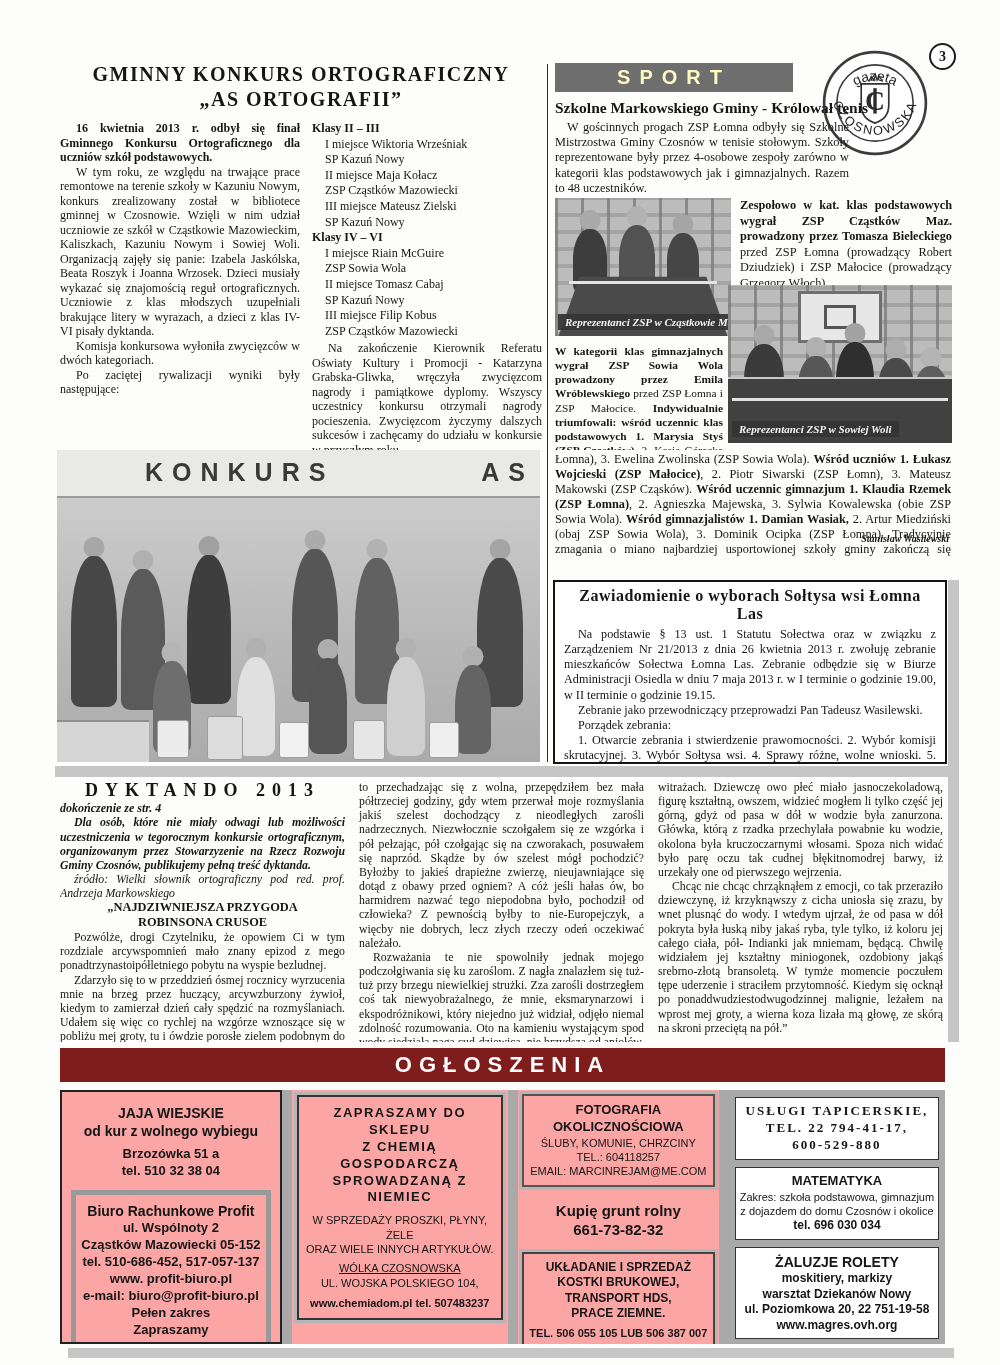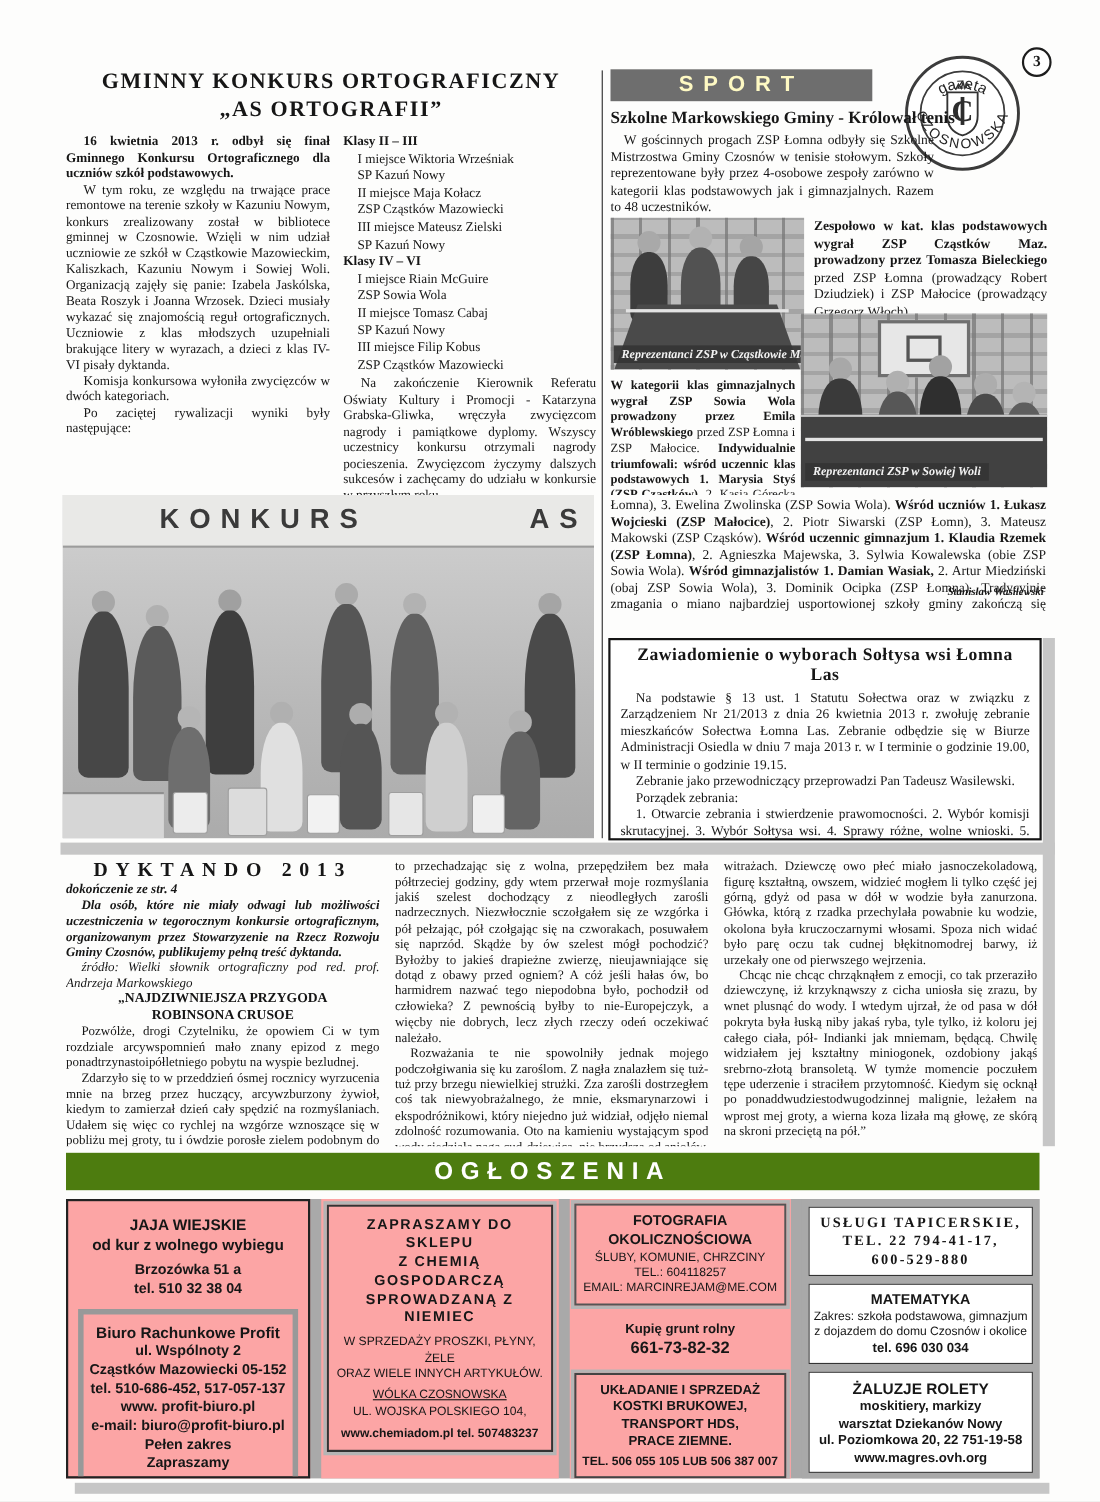--- a/index.html
+++ b/index.html
@@ -65,21 +65,21 @@
   .dyk{position:absolute;left:60px;top:780px;width:884px;height:262px;display:flex;gap:14px;}
   .dyk-col{width:285px;height:262px;overflow:hidden;}
   .dyk-title{text-align:center;font-weight:bold;font-size:18px;letter-spacing:7px;}
   .dyk-note{font-weight:bold;font-style:italic;font-size:12px;line-height:1.2;}
   .dyk p{margin:0;font-size:11.8px;line-height:1.2;text-align:justify;}
   .dyk .lead{font-weight:bold;font-style:italic;text-indent:14px;}
   .dyk .src{font-style:italic;text-indent:14px;}
   .dyk .sub{text-align:center;font-weight:bold;font-size:12.4px;text-indent:0;}
   .dyk .ind{text-indent:14px;}
   
-  .og-banner{position:absolute;left:60px;top:1048px;width:885px;height:34px;background:#4d7c0f;color:#fff;
+  .og-banner{position:absolute;left:60px;top:1048px;width:885px;height:34px;background:#7f1d1d;color:#fff;
       font-family:"Liberation Sans",sans-serif;font-weight:bold;font-size:22px;letter-spacing:7px;text-align:center;line-height:34px;}
   .ads{position:absolute;left:60px;top:1090px;width:885px;height:254px;background:#a9a9a9;display:flex;gap:10px;
       font-family:"Liberation Sans","DejaVu Sans",sans-serif;}
   .ad-col{background:#fca5a5;height:254px;overflow:hidden;}
   .ad-col1{width:226px;border:2px solid #222;box-sizing:border-box;}
   .ad-col2{width:220px;}
   .ad-col3{width:205px;}
   .ad-col4{width:220px;background:#a9a9a9;padding:0 6px;box-sizing:border-box;}
   .ad-line{text-align:center;line-height:1.3;}
   .f14b{font-size:14px;font-weight:bold;}
@@ -348,21 +348,21 @@
 
     <div class="ad-col ad-col3">
       <div class="foto-box">
         <div class="ad-line f13b">FOTOGRAFIA</div>
         <div class="ad-line f13b">OKOLICZNOŚCIOWA</div>
         <div class="ad-line f11">ŚLUBY, KOMUNIE, CHRZCINY</div>
         <div class="ad-line f11">TEL.: 604118257</div>
         <div class="ad-line f11">EMAIL: MARCINREJAM@ME.COM</div>
       </div>
       <div style="margin-top:14px;">
-        <div class="ad-line" style="font-size:12px;font-weight:bold;">Kupię grunt rolny</div>
+        <div class="ad-line" style="font-size:15px;font-weight:bold;">Kupię grunt rolny</div>
         <div class="ad-line" style="font-size:15px;font-weight:bold;">661-73-82-32</div>
       </div>
       <div class="kostka-box">
         <div class="ad-line f12b">UKŁADANIE I SPRZEDAŻ</div>
         <div class="ad-line f12b">KOSTKI BRUKOWEJ,</div>
         <div class="ad-line f12b">TRANSPORT HDS,</div>
         <div class="ad-line f12b">PRACE ZIEMNE.</div>
         <div class="ad-line f11b" style="margin-top:4px;">TEL. 506 055 105 LUB  506 387 007</div>
       </div>
     </div>

